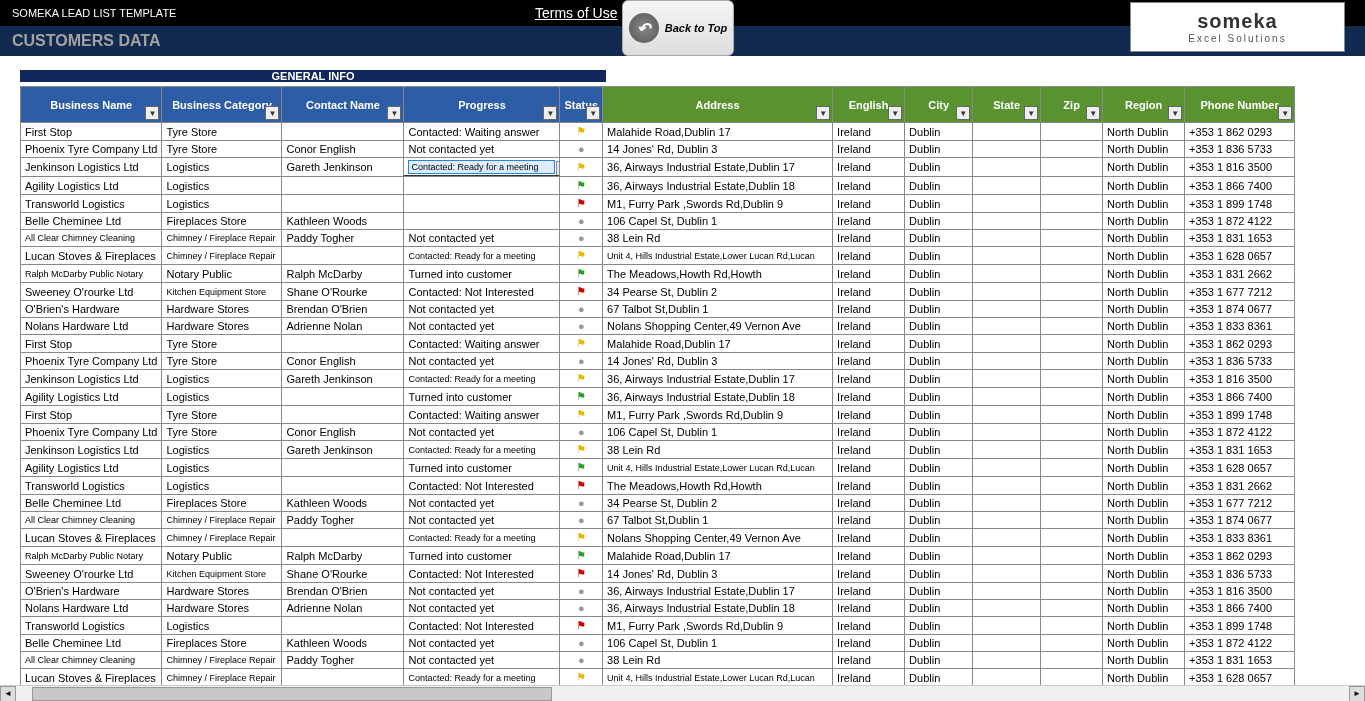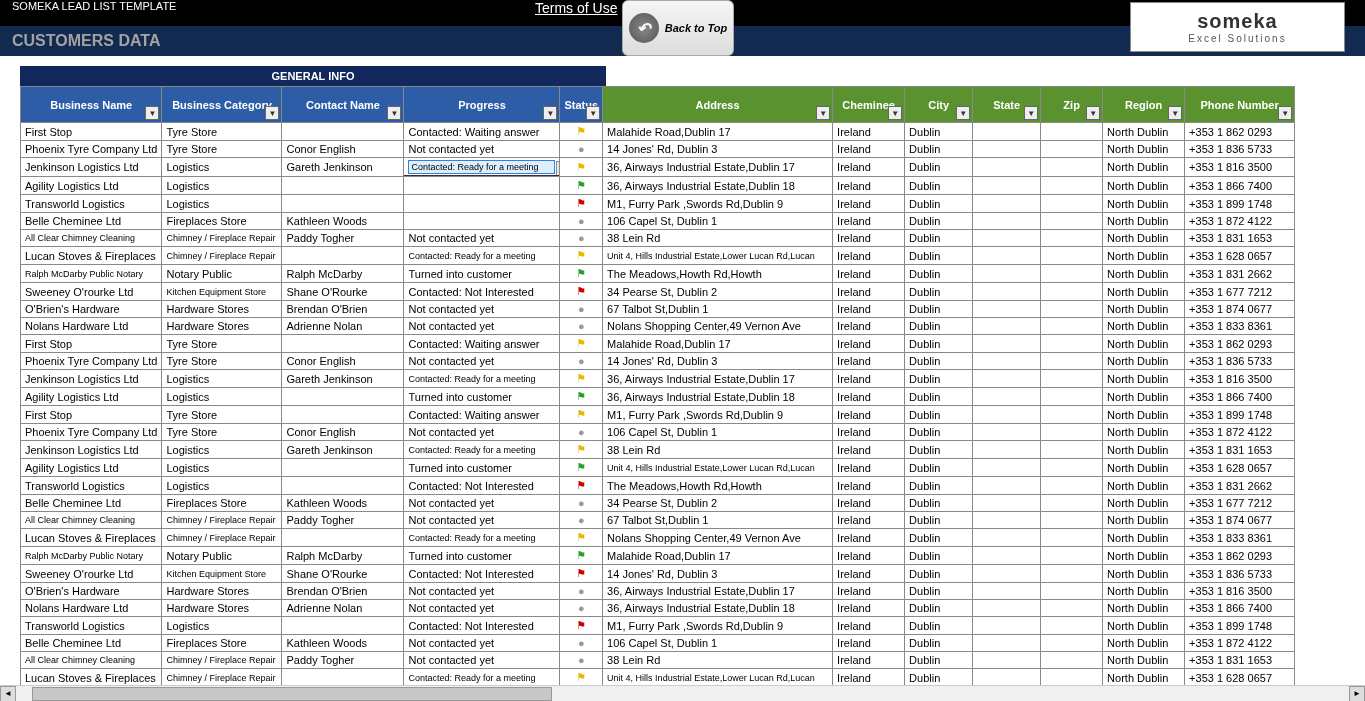--- a/index.html
+++ b/index.html
@@ -1,27 +1,27 @@
 <!DOCTYPE html>
 <html><head>
 <meta charset="utf-8">
 <style>
 * { box-sizing: border-box; margin: 0; padding: 0; }
 body { font-family: Arial, sans-serif; font-size: 11px; background: #fff; overflow: hidden; }
 .wrapper { width: 1365px; height: 701px; position: relative; overflow: hidden; }
-.header-bar { background: #000; color: #fff; height: 26px; display: flex; align-items: flex-start; padding: 0 12px; position: relative; }
+.header-bar { background: #000; color: #fff; height: 26px; display: flex; align-items: center; padding: 0 12px; position: relative; }
 .terms-link { color: #fff; text-decoration: underline; position: absolute; left: 535px; font-size: 14px; }
 .subtitle-bar { background: #122a50; color: #a3a3a3; height: 30px; display: flex; align-items: center; padding: 0 12px; font-size: 16px; font-weight: bold; }
 .back-top { position: absolute; left: 622px; top: 0; width: 112px; height: 56px; background: linear-gradient(#f5f5f5,#ddd); border: 1px solid #aaa; border-radius: 6px; display: flex; align-items: center; justify-content: center; gap: 6px; z-index: 5; font-style: italic; font-size: 11px; font-weight: bold; cursor: pointer;}
 .back-top .arrow-circle { width: 30px; height: 30px; border-radius: 50%; background: radial-gradient(#888,#555); display:flex; align-items:center; justify-content:center; color:#fff; font-size:16px; }
 .logo-box { position: absolute; right: 20px; top: 2px; width: 215px; height: 50px; background: #fff; border:1px solid #888; display:flex; flex-direction:column; align-items:center; justify-content:center; z-index:5;margin-left:32px; }
 .logo-box .logo-text { font-size: 20px; font-weight: bold; color:#333; letter-spacing:1px; }
 .logo-box .logo-sub { font-size:10px; color:#555; letter-spacing:2px; }
 .blank-row { height: 10px; background:#fff; }
-.section-row { display: flex; height: 20px; }
+.section-row { display: flex; height: 20px; align-items: center; }
 .sec-gen { width: 588px; background:#12275b; color:#fff; display:flex; align-items:center; justify-content:center; font-weight:bold; font-size:11px; border-right:2px solid #fff;}
 .sec-addr { flex:1; background:#3d6f1e; color:#fff; display:flex; align-items:center; justify-content:center; font-weight:bold; font-size:11px;}
 .table-container { overflow-x: auto; overflow-y: hidden; height: 610px; }
 table { border-collapse: collapse; table-layout: fixed; }
 th, td { border: 1px solid #888; padding: 2px 4px; overflow: hidden; white-space: nowrap; text-overflow: ellipsis; height: 17px; }
 th { color:#fff; font-weight:bold; font-size:11px; height: 36px; position:relative; vertical-align:middle; }
 th .filter-btn { position:absolute; right:2px; bottom:2px; width:14px; height:14px; background:#eee; border:1px solid #666; display:flex; align-items:center; justify-content:center; font-size:8px; color:#333; cursor:pointer;}
 th.blue { background:#2e5da8; }
 th.green { background:#5a9230; }
 td { font-size: 11px; color:#000; background:#fff; }
@@ -71,21 +71,21 @@
 <div class="table-container">
 <table>
 <thead>
 <tr id="header-row">
               <th class="blue col-biz"><span>Business Name</span><span class="filter-btn">▼</span></th>
               <th class="blue col-cat"><span>Business Category</span><span class="filter-btn">▼</span></th>
               <th class="blue col-contact"><span>Contact Name</span><span class="filter-btn">▼</span></th>
               <th class="blue col-prog"><span>Progress</span><span class="filter-btn">▼</span></th>
               <th class="blue col-stat"><span>Status</span><span class="filter-btn">▼</span></th>
               <th class="green col-addr"><span>Address</span><span class="filter-btn">▼</span></th>
-              <th class="green col-country"><span>Cheminee</span><span class="filter-btn">▼</span></th>
+              <th class="green col-country"><span>English</span><span class="filter-btn">▼</span></th>
               <th class="green col-city"><span>City</span><span class="filter-btn">▼</span></th>
               <th class="green col-state"><span>State</span><span class="filter-btn">▼</span></th>
               <th class="green col-zip"><span>Zip</span><span class="filter-btn">▼</span></th>
               <th class="green col-region"><span>Region</span><span class="filter-btn">▼</span></th>
               <th class="green col-phone"><span>Phone Number</span><span class="filter-btn">▼</span></th>
             </tr>
 </thead>
 <tbody id="table-body">
             <tr>
               <td class="col-biz">First Stop</td>

